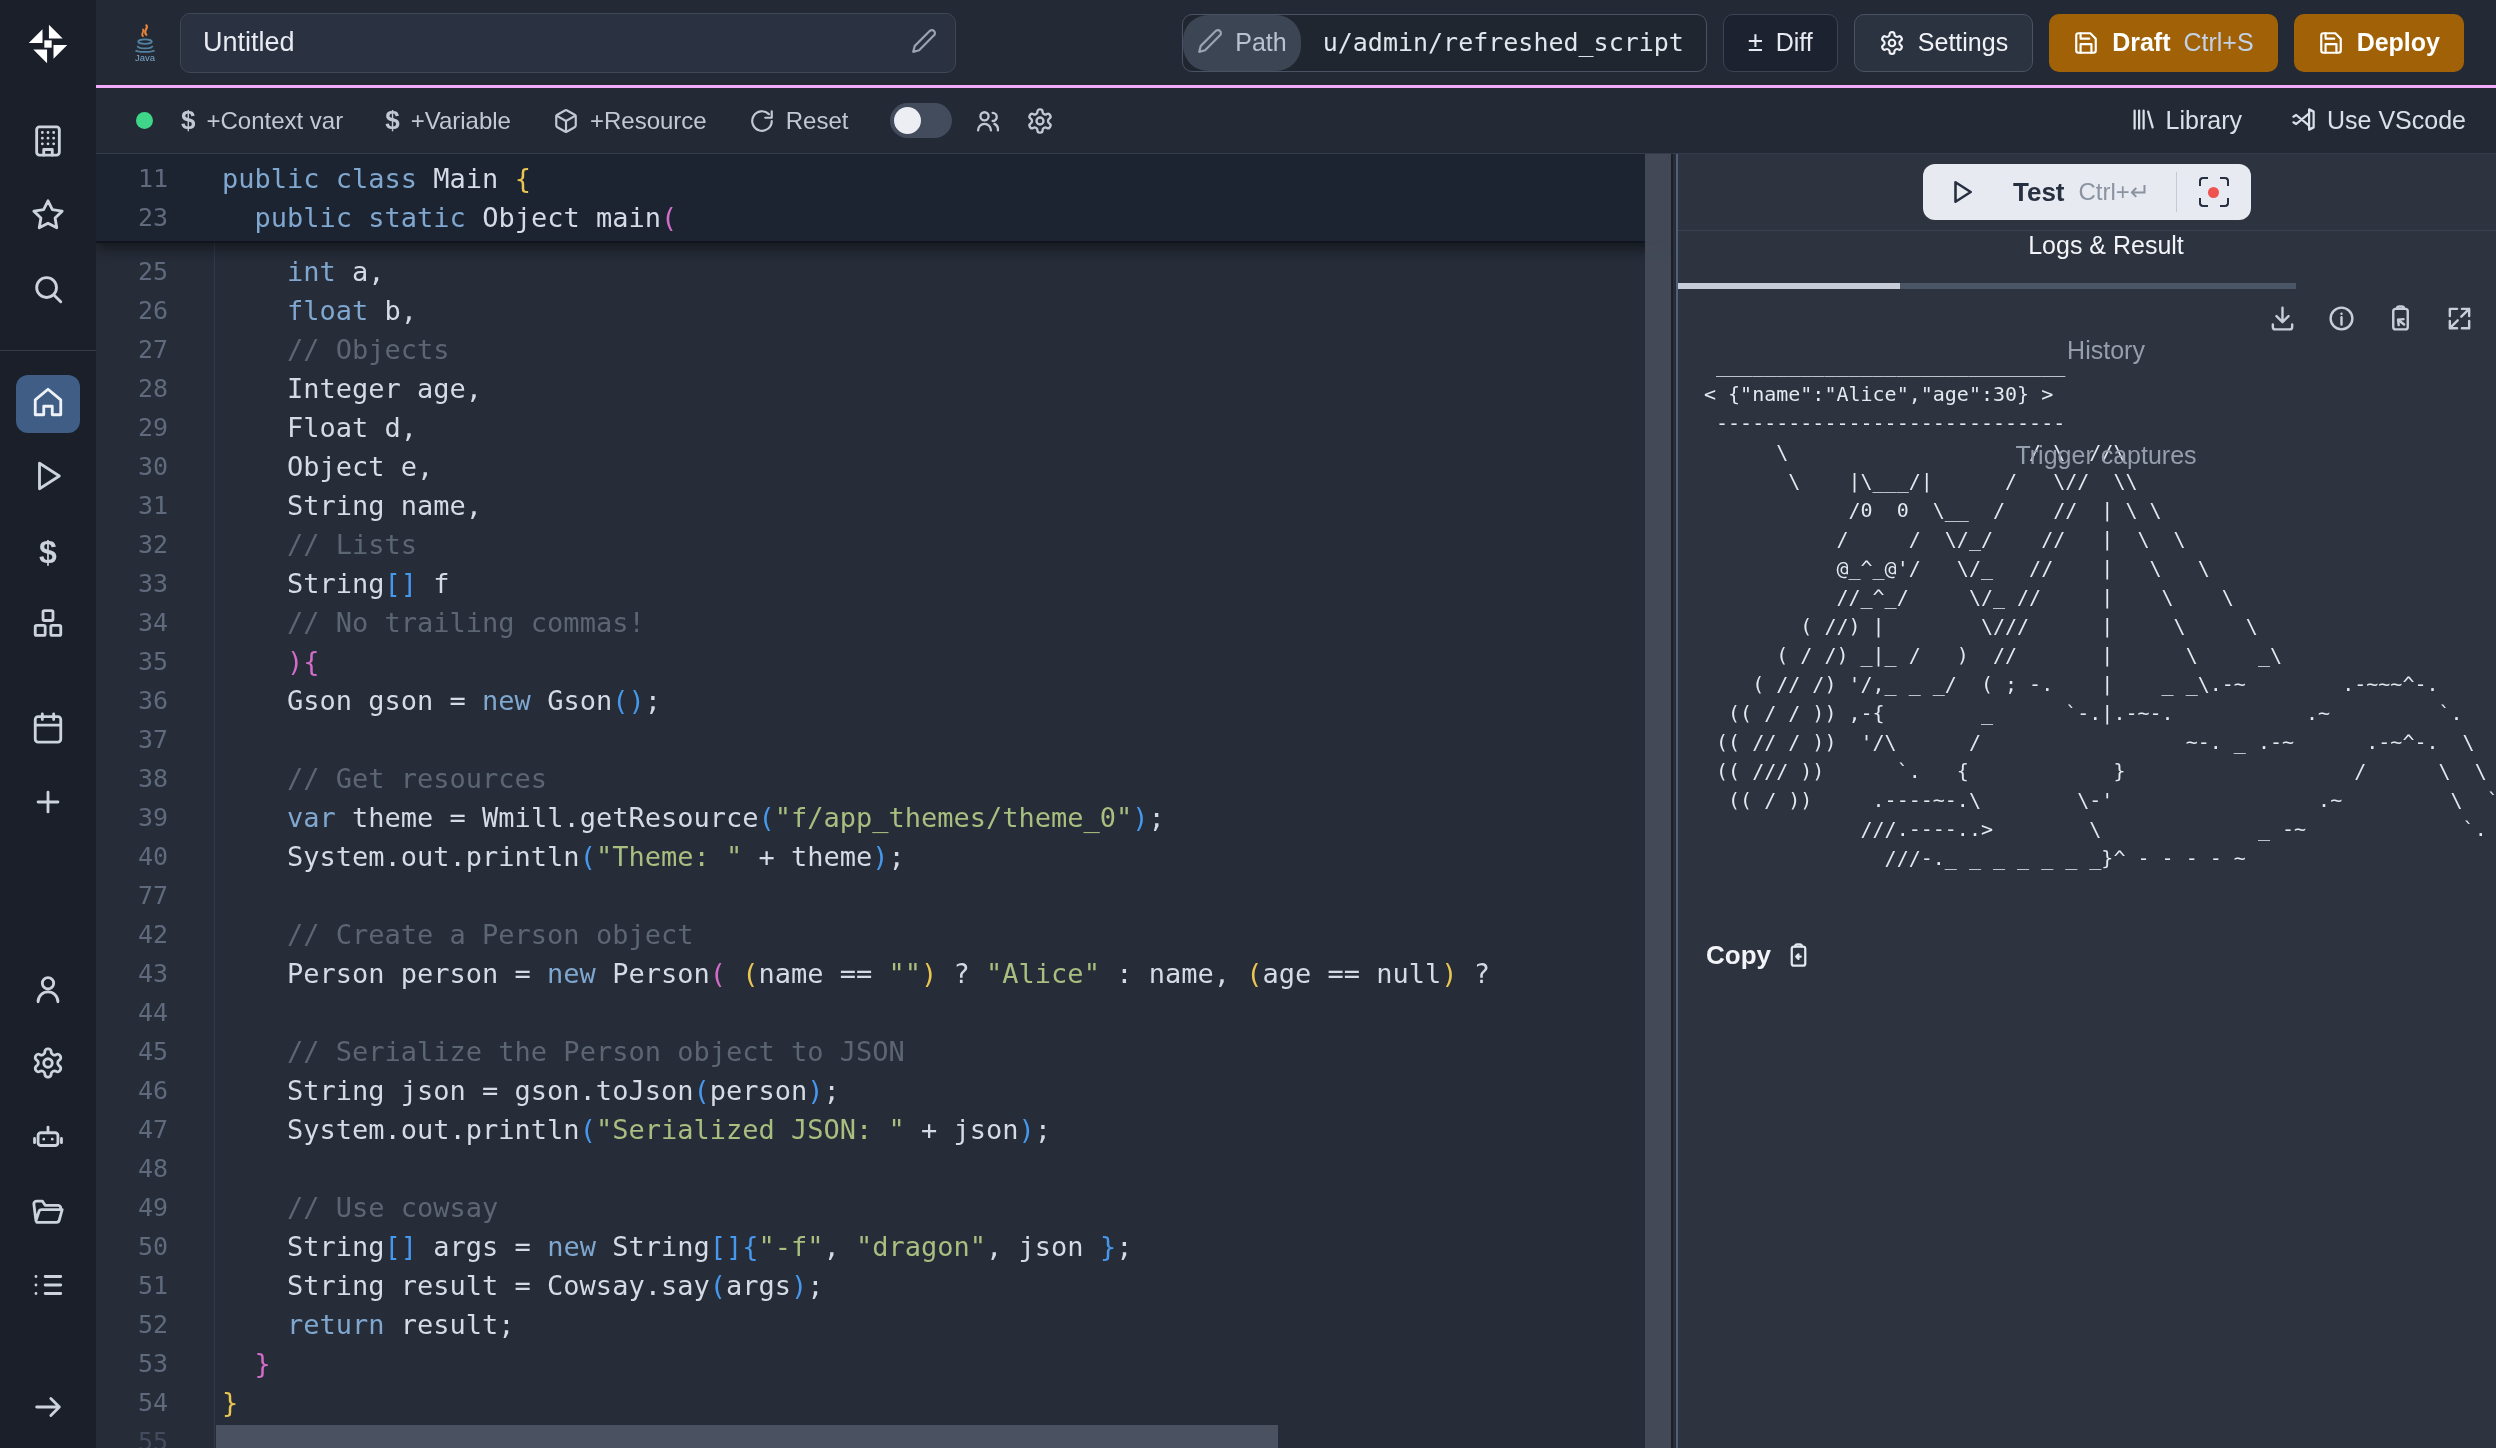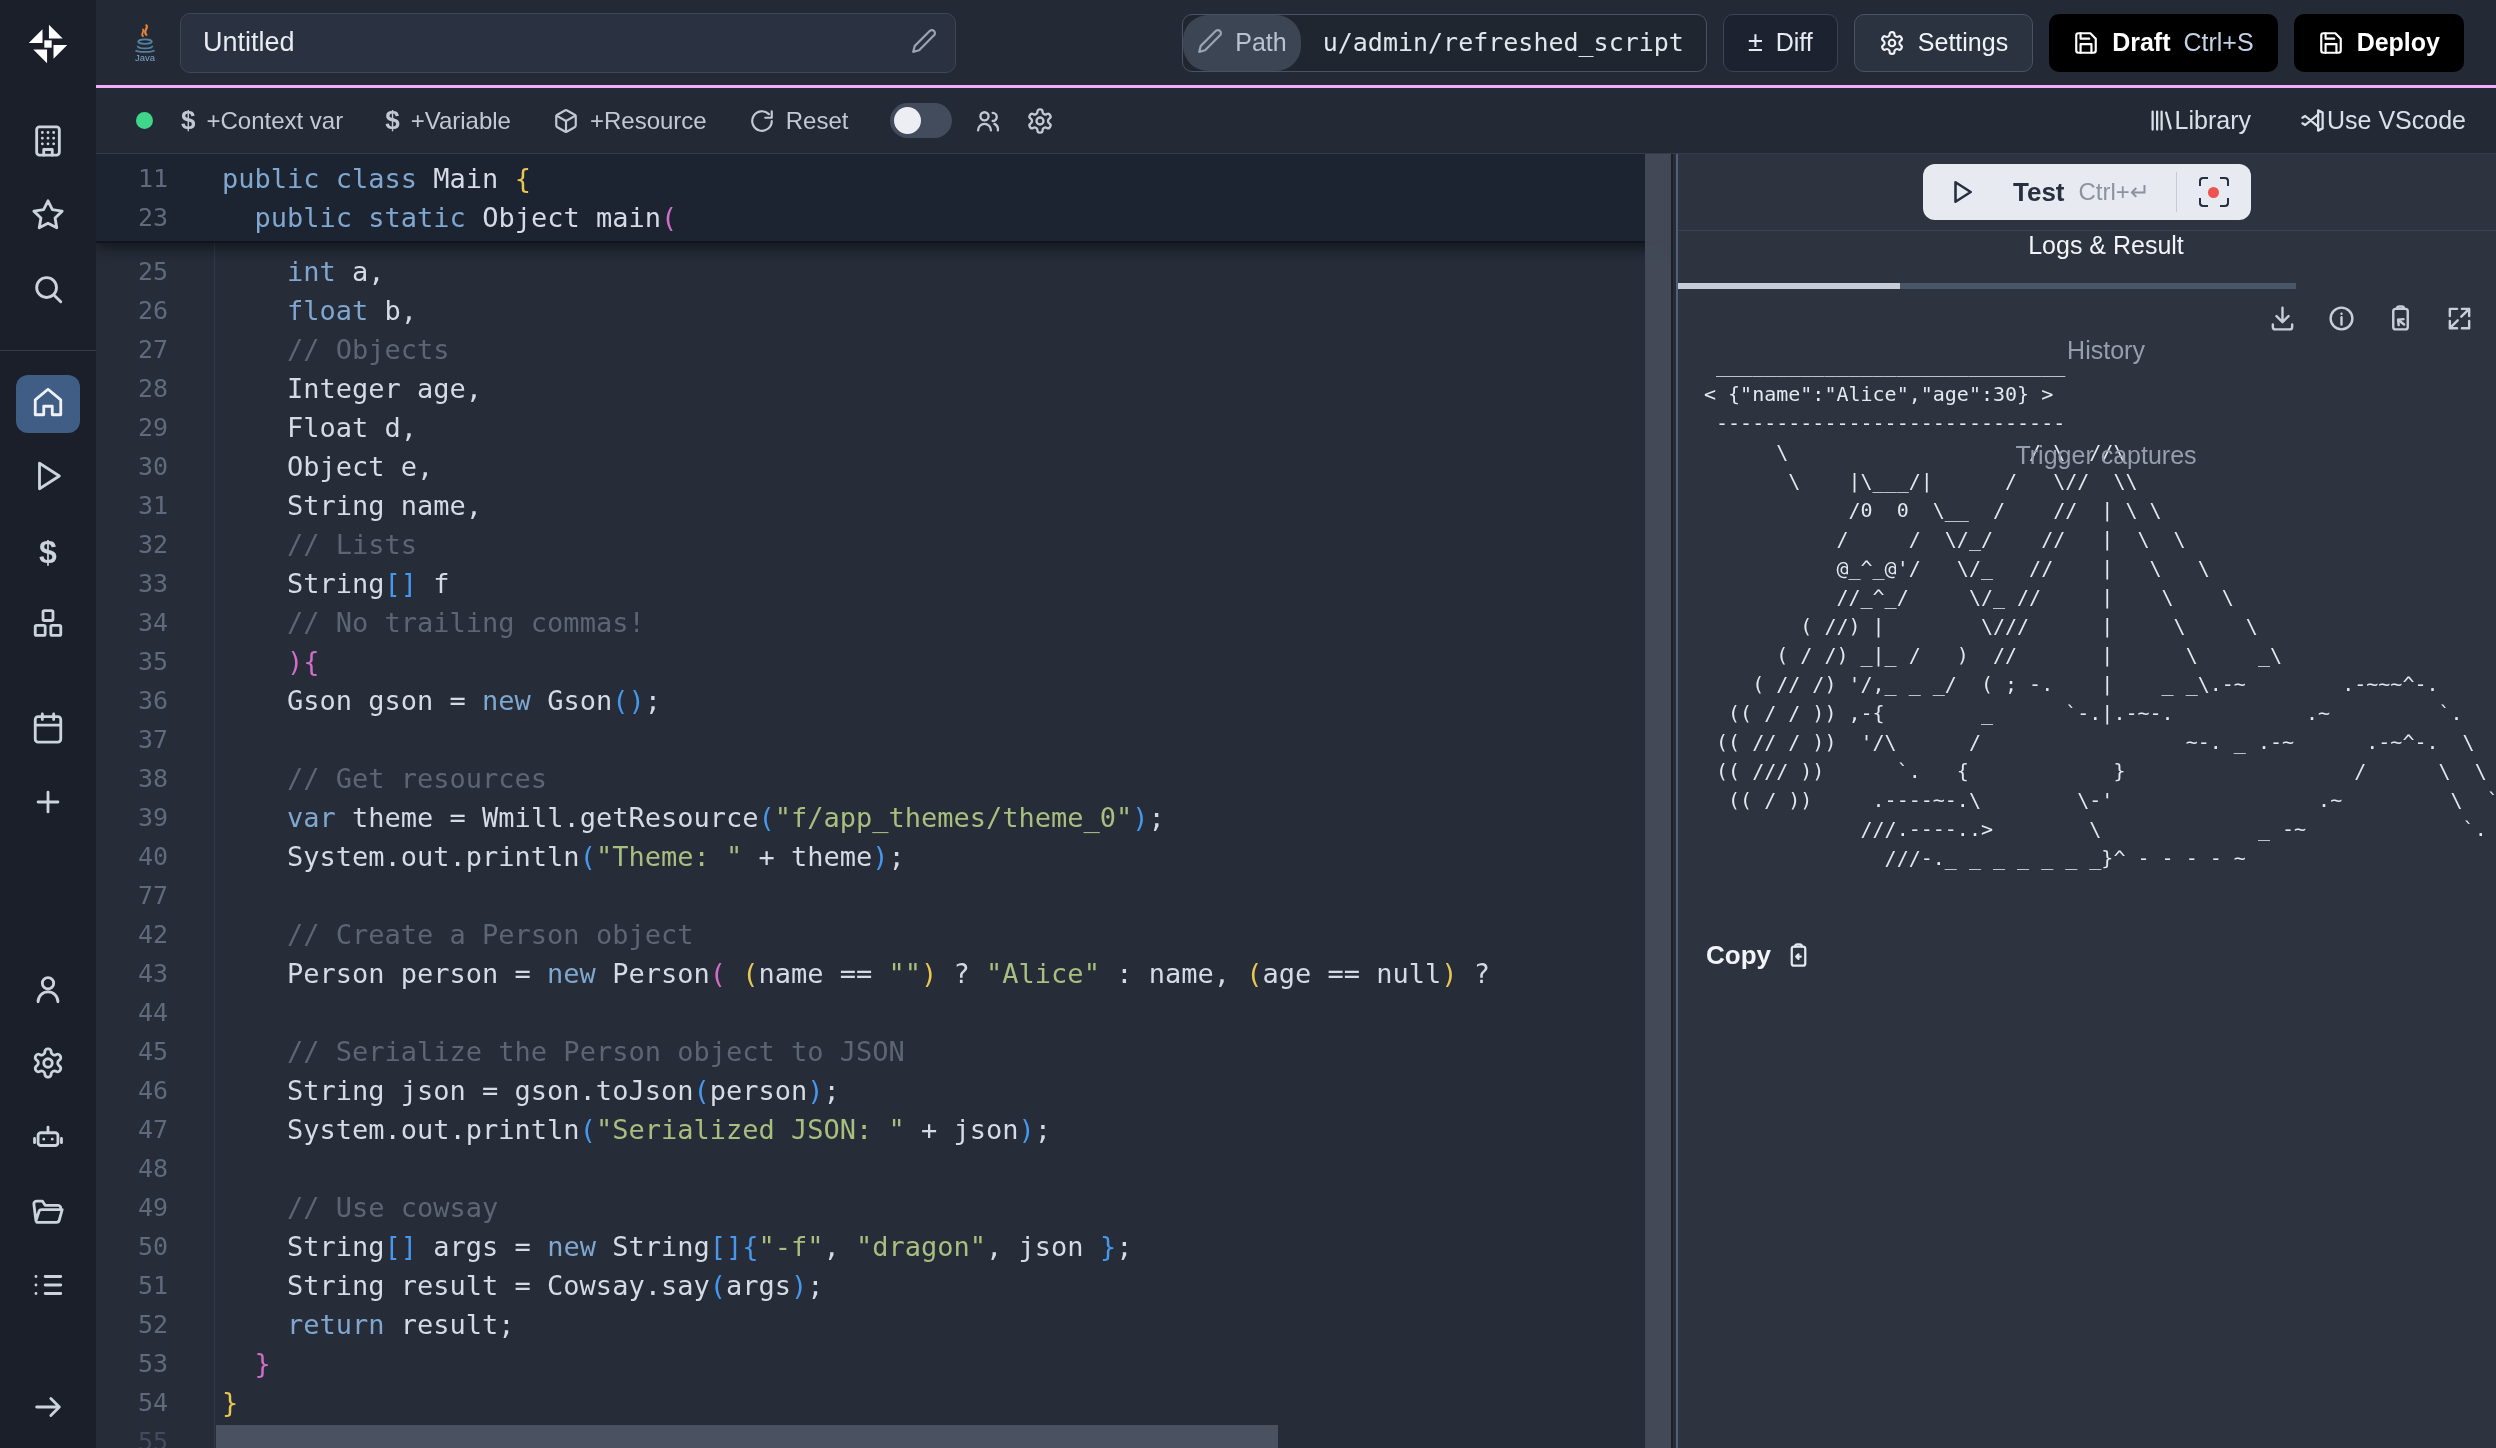--- a/index.html
+++ b/index.html
@@ -31,36 +31,36 @@
   .icon24 svg { width:26px; height:26px; stroke:#9aa3b2; fill:none; stroke-width:2; stroke-linecap:round; stroke-linejoin:round; }
   .topbar-right { margin-left:auto; display:flex; align-items:center; gap:16px; }
   .path-group { height:58px; border:1px solid #4a5364; border-radius:10px; display:flex; align-items:stretch; overflow:hidden; background:#20262f; }
   .path-left { background:#3c4554; display:flex; align-items:center; gap:12px; padding:0 14px;border-radius:25px; }
   .path-left .plabel { color:#bac2cf; font-size:25px; }
   .path-val { display:flex; align-items:center; padding:0 22px; color:#e2e6ee; font-family:"DejaVu Sans Mono",monospace; font-size:25px; }
   .btn { height:58px; border-radius:10px; display:flex; align-items:center; gap:13px; padding:0 24px; font-size:25px; cursor:pointer; }
   .btn svg { width:26px; height:26px; stroke:currentColor; fill:none; stroke-width:2; stroke-linecap:round; stroke-linejoin:round; }
   .btn-dark { background:#1c2230; border:1px solid #3c4453; color:#e7eaf0; }
   .btn-ghost { background:#2b3240; border:1px solid #4a5364; color:#f0f2f6; }
-  .btn-blue { background:#000000; color:#ffffff; font-weight:bold; }
+  .btn-blue { background:#a16207; color:#ffffff; font-weight:bold; }
   .btn .kbd { font-weight:normal; color:#c4d2e8; }
   .pm-glyph { font-size:27px; line-height:1; color:#e7eaf0; }
 
   
   .toolbar { height:66px; background:#232935; display:flex; align-items:center; padding:0 30px; border-bottom:1px solid #343c4a; }
   .dot { width:17px; height:17px; border-radius:50%; background:#3fd68a; margin:0 28px 0 10px; }
   .tb-item { display:flex; align-items:center; gap:11px; color:#c2c9d4; font-size:24px; margin-right:42px; cursor:pointer; }
   .tb-item svg { width:26px; height:26px; stroke:#c2c9d4; fill:none; stroke-width:2; stroke-linecap:round; stroke-linejoin:round; }
   .tb-item .dol { font-size:26px; font-weight:600; }
   .toggle { width:62px; height:35px; border-radius:18px; background:#434c5c; position:relative; margin-right:22px; cursor:pointer; }
   .toggle .knob { position:absolute; left:4px; top:4px; width:27px; height:27px; border-radius:50%; background:#eceef3; }
   .tb-icon { margin-right:24px; cursor:pointer; display:flex; }
   .tb-icon svg { width:28px; height:28px; stroke:#c2c9d4; fill:none; stroke-width:2; stroke-linecap:round; stroke-linejoin:round; }
   .toolbar-right { margin-left:auto; display:flex; align-items:center; gap:48px; }
-  .tr-item { display:flex; align-items:center; gap:1px; color:#dbe0e8; font-size:25px; cursor:pointer; }
+  .tr-item { display:flex; align-items:flex-start; gap:10px; color:#dbe0e8; font-size:25px; cursor:pointer; }
   .tr-item svg { width:27px; height:27px; stroke:#dbe0e8; fill:none; stroke-width:2; stroke-linecap:round; stroke-linejoin:round; }
 
   
   .content { flex:1; display:flex; min-height:0; }
 
   
   .editor { width:1575px; position:relative; background:#262c38; overflow:hidden; flex-shrink:0; }
   .sticky { position:relative; background:#1d2431; border-bottom:2px solid #10141c; box-shadow:0 6px 12px rgba(0,0,0,.45); padding-top:5px; padding-bottom:4px; z-index:3; }
   .codebody { position:relative; padding-top:9px; }
   .guide { position:absolute; left:118px; top:0; bottom:0; width:1px; background:#323a49; }

